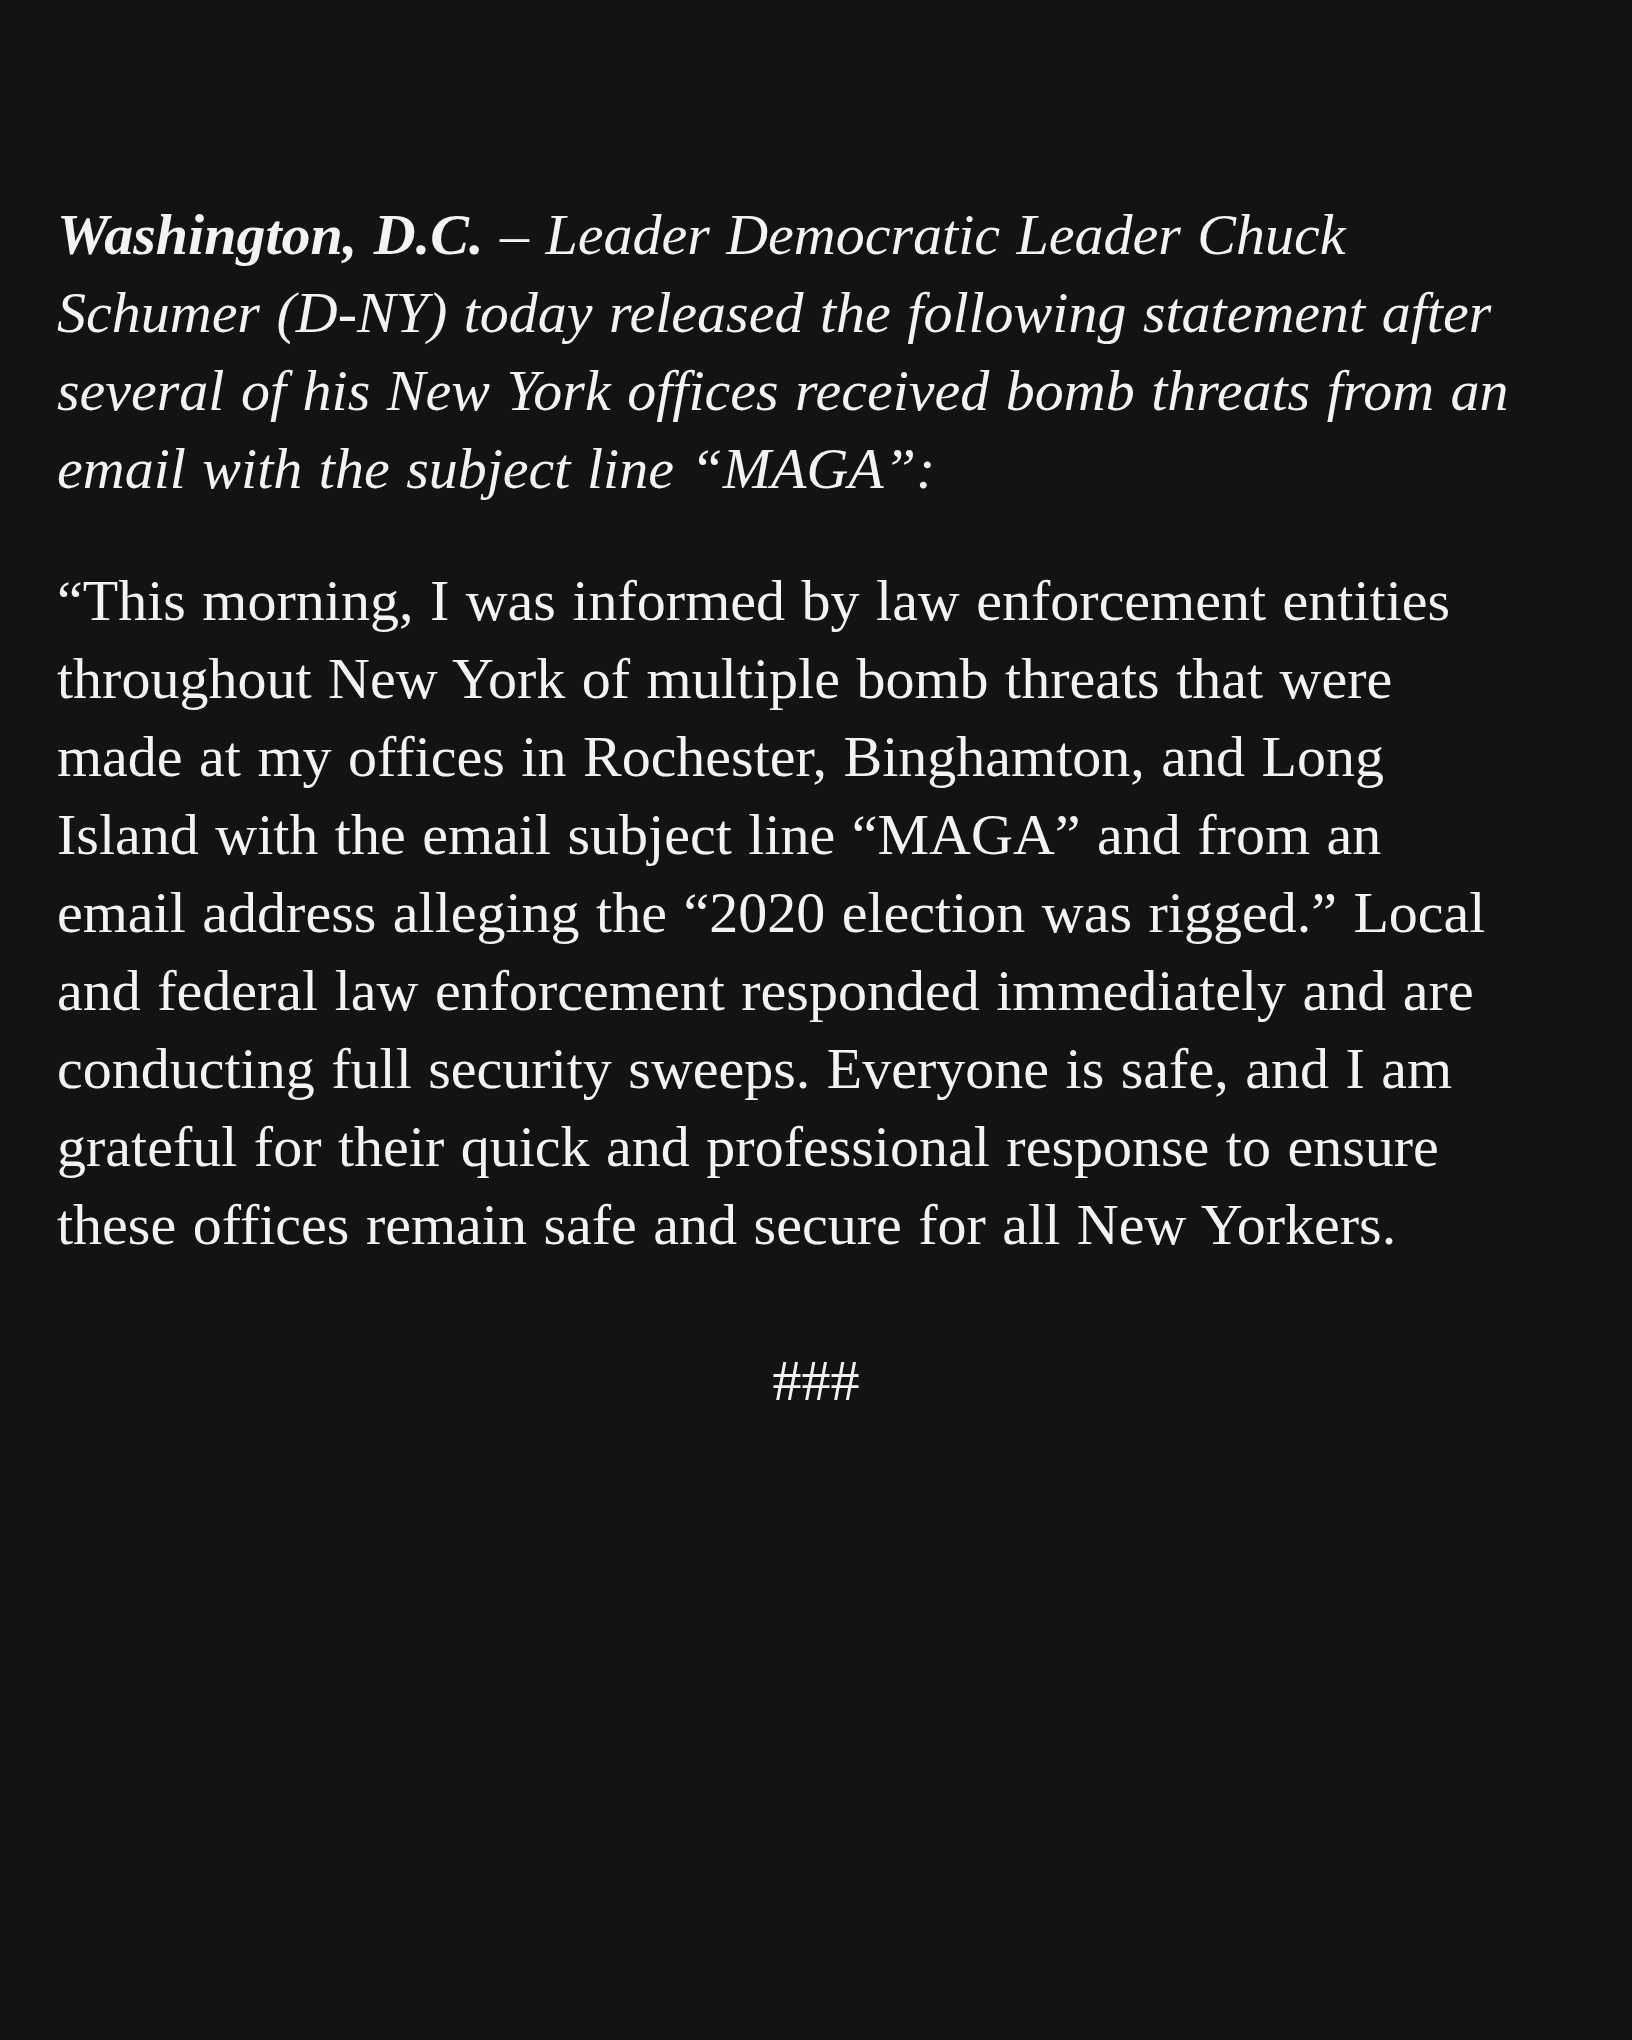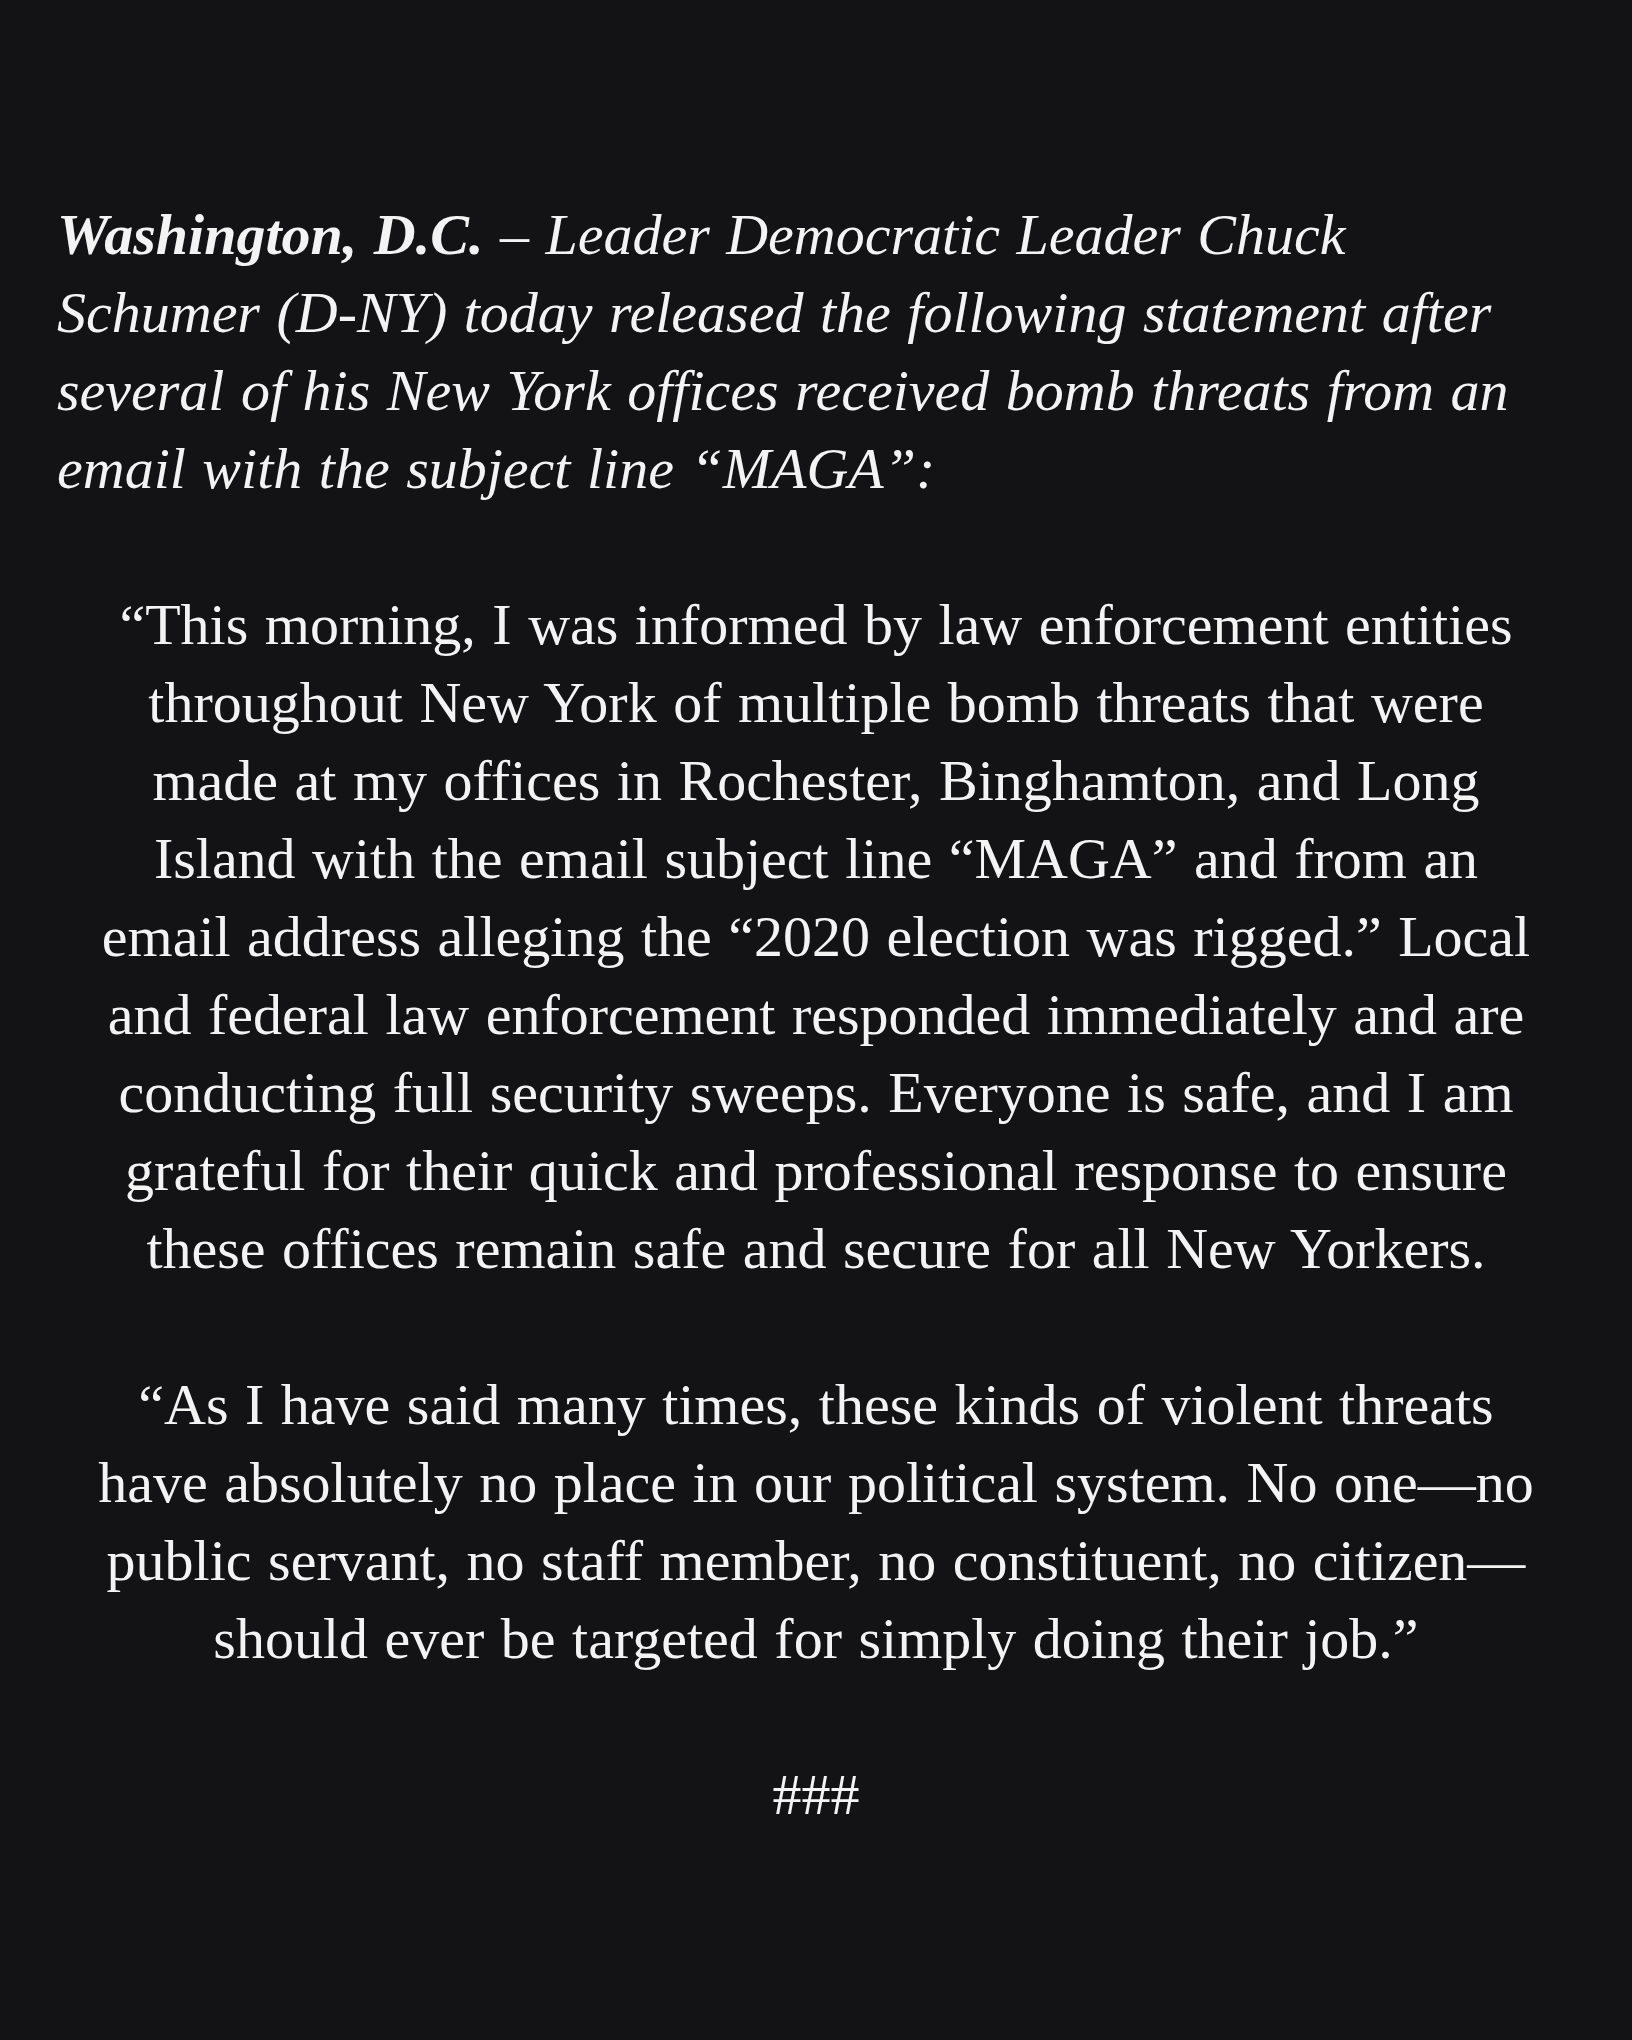--- a/index.html
+++ b/index.html
@@ -20,22 +20,21 @@
     line-height: 78px;
     color: #f3f3f3;
     word-spacing: 2px;
     -webkit-font-smoothing: antialiased;
   }
   .para {
     margin: 0;
     padding: 0;
   }
   .para + .para {
-    margin-top: 78px;
-    text-align: center;
+    margin-top: 54px;
   }
   .dateline {
     font-style: italic;
   }
   .dateline .lead {
     font-weight: 700;
   }
   .end-mark {
     margin-top: 78px;
     text-align: center;
@@ -46,17 +45,16 @@
 
 <div class="page">
 
   <div class="para dateline">
     <span class="lead">Washington, D.C.</span><span> – Leader Democratic Leader Chuck</span><br>
     <span>Schumer (D-NY) today released the following statement after<br>several of his New York offices received bomb threats from an<br>email with the subject line “MAGA”:</span>
   </div>
 
   <div class="para">“This morning, I was informed by law enforcement entities<br>throughout New York of multiple bomb threats that were<br>made at my offices in Rochester, Binghamton, and Long<br>Island with the email subject line “MAGA” and from an<br>email address alleging the “2020 election was rigged.” Local<br>and federal law enforcement responded immediately and are<br>conducting full security sweeps. Everyone is safe, and I am<br>grateful for their quick and professional response to ensure<br>these offices remain safe and secure for all New Yorkers.</div>
 
-  <div class="para">“As I have said many times, these kinds of violent threats<br>have absolutely no place in our political system. No one—no<br>public servant, no staff member, no constituent, no citizen—<br>should ever be targeted for simply doing their job.”</div>
 
   <div class="end-mark">###</div>
 
 </div>
 
 </body></html>

